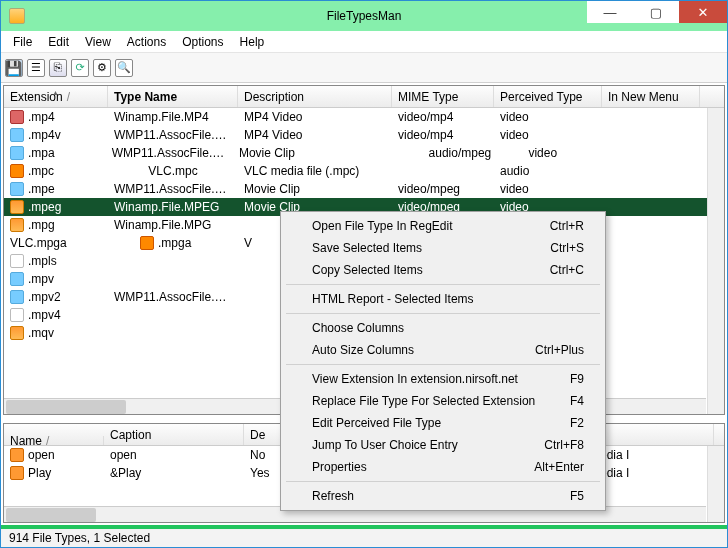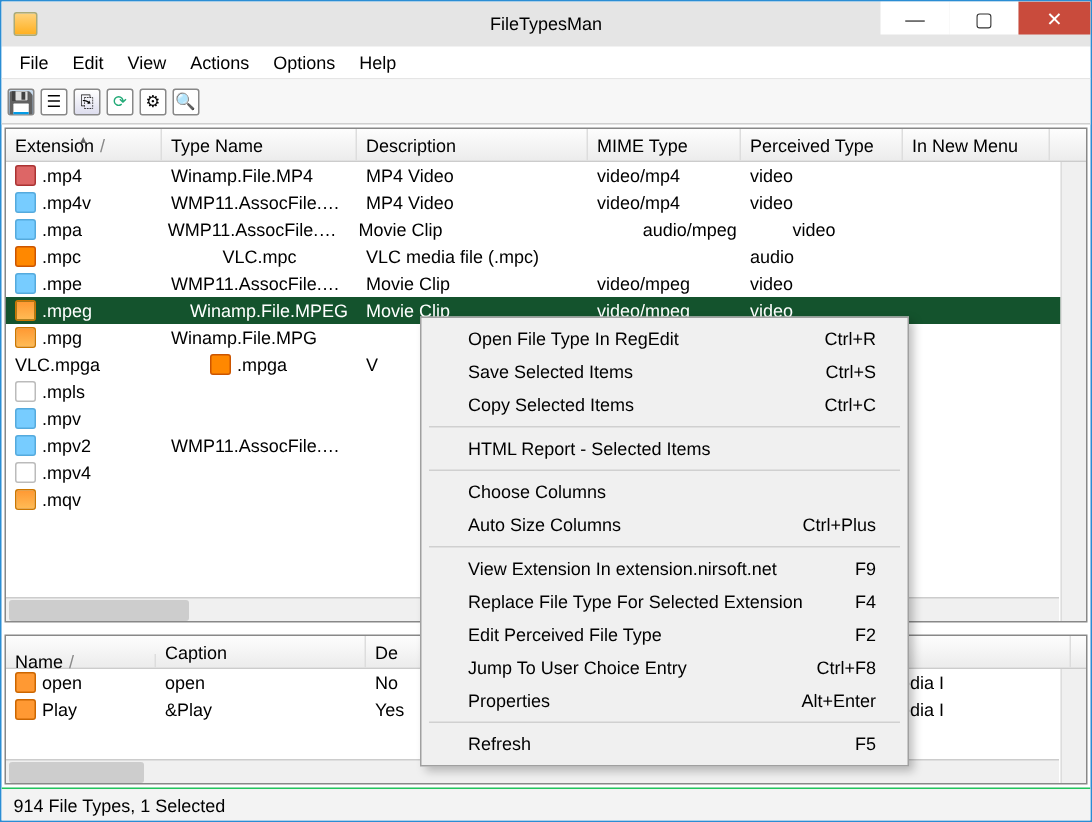--- a/index.html
+++ b/index.html
@@ -1,17 +1,17 @@
 <!DOCTYPE html>
 <html><head>
 <meta charset="utf-8">
 <style>
 * { box-sizing: border-box; margin: 0; padding: 0; }
 body { font-family: "Segoe UI", Tahoma, sans-serif; font-size: 12px; background: #fff; width: 728px; height: 548px; overflow: hidden; border: 1px solid #2a8dd4; display: flex; flex-direction: column; }
-.titlebar { height: 30px; background: #e5e5e5; display: flex; align-items: center; position: relative; }
+.titlebar { height: 30px; background: #86efac; display: flex; align-items: center; position: relative; }
 .titlebar .title { position: absolute; left: 50%; transform: translateX(-50%); color: #000; font-size: 12px; }
 .titlebar .icon { width: 16px; height: 16px; margin-left: 8px; background: linear-gradient(#ffd27a,#ffb020); border: 1px solid #aa7; border-radius: 2px; }
 .winbtns { position: absolute; right: 0; top: 0; display: flex; }
 .winbtn { width: 46px; height: 22px; display: flex; align-items: center; justify-content: center; font-family: Arial; font-size: 13px; color: #333; background: #fff; }
 .winbtn.close { background: #c94b3c; color: #fff; width: 48px; }
 .menubar { height: 22px; display: flex; align-items: center; padding: 0 4px; background: #fff; border-bottom: 1px solid #e5e5e5; }
 .menubar span { padding: 2px 8px; cursor: default; }
 .toolbar { height: 30px; display: flex; align-items: center; padding: 2px 4px; gap: 4px; background: #f7f7f7; border-bottom: 1px solid #d0d0d0; }
 .tbicon { width: 18px; height: 18px; display: inline-flex; align-items: center; justify-content: center; font-size: 14px; border: 1px solid #888; border-radius: 2px; background: #fff; }
 .tbicon.disk { background: linear-gradient(#cde,#9bd); }
@@ -32,21 +32,21 @@
 .ic-mp4 { background: #d66; border: 1px solid #a33; }
 .ic-wmp { background: #7cf; border: 1px solid #5ad; }
 .ic-vlc { background: #f80; border: 1px solid #c50; }
 .ic-blank { background: #fff; border: 1px solid #bbb; }
 .ic-horiz { background: linear-gradient(#f93,#fb5); border: 1px solid #c70; }
 .ic-play { background: #f93; border: 1px solid #c60; }
 .scroll-ind { position: absolute; bottom: 0; left: 0; right: 18px; height: 16px; background: #f0f0f0; border-top: 1px solid #ccc; }
 .scroll-thumb { position: absolute; height: 14px; top: 1px; background: #cdcdcd; border-radius: 2px; }
 .vscroll { position: absolute; right: 0; top: 22px; bottom: 0; width: 17px; background: #f0f0f0; border-left: 1px solid #ddd; }
 .divider-h { height: 4px; cursor: ns-resize; }
-.statusbar { height: 22px; border-top: 1px solid #22c55e; background: #f3f3f3; padding: 2px 8px; display: flex; align-items: center; }
+.statusbar { height: 22px; border-top: 4px solid #22c55e; background: #f3f3f3; padding: 2px 8px; display: flex; align-items: center; }
 .contextmenu { position: absolute; left: 280px; top: 211px; width: 326px; background: #f0f0f0; border: 1px solid #a0a0a0; box-shadow: 3px 3px 6px rgba(0,0,0,.25); padding: 3px; z-index: 100; }
 .cm-item { display: flex; justify-content: space-between; padding: 4px 18px 4px 28px; cursor: default; }
 .cm-sep { height: 1px; background: #d0d0d0; margin: 3px 2px; }
 </style>
 </head>
 <body>
 
 <div class="titlebar">
   <span class="icon"></span>
   <span class="title">FileTypesMan</span>
@@ -73,21 +73,21 @@
   <span class="tbicon" style="font-size:11px;color:#2a7">⟳</span>
   <span class="tbicon" style="font-size:11px">⚙</span>
   <span class="tbicon" style="font-size:11px">🔍</span>
 </div>
 
 <div class="panes">
 
   <div class="grid-wrap grid-upper">
     <div class="colhdrs" id="upper-hdrs">
         <div class="colhdr" style="width: 104px;">Extension<span class="sort-arrow">▴</span><span style="color: rgb(136, 136, 136); margin-left: 4px;"> /</span></div>
-        <div class="colhdr" style="width: 130px;">Type Name</div>
+        <div class="colhdr" style="width: 130px; font-weight: bold;">Type Name</div>
         <div class="colhdr" style="width: 154px;">Description</div>
         <div class="colhdr" style="width: 102px;">MIME Type</div>
         <div class="colhdr" style="width: 108px;">Perceived Type</div>
         <div class="colhdr" style="width: 98px;">In New Menu</div>
       </div>
     <div class="rows" id="upper-rows" style="height:calc(100% - 38px)">
         <div class="row">
           <div class="cell first" style="width: 104px;">
             <span class="fileicon ic-mp4"></span>
             <span>.mp4</span>
@@ -140,21 +140,21 @@
           <div class="cell" style="width: 154px;">Movie Clip</div>
           <div class="cell" style="width: 102px;">video/mpeg</div>
           <div class="cell" style="width: 108px;">video</div>
           <div class="cell" style="width: 98px;"></div>
         </div>
         <div class="row sel">
           <div class="cell first" style="width: 104px;">
             <span class="fileicon ic-horiz"></span>
             <span>.mpeg</span>
           </div>
-          <div class="cell" style="width: 130px; text-align: right;">Winamp.File.MPEG</div>
+          <div class="cell" style="width: 130px;">Winamp.File.MPEG</div>
           <div class="cell" style="width: 154px;">Movie Clip</div>
           <div class="cell" style="width: 102px;">video/mpeg</div>
           <div class="cell" style="width: 108px;">video</div>
           <div class="cell" style="width: 98px;"></div>
         </div>
         <div class="row">
           <div class="cell first" style="width: 104px;">
             <span class="fileicon ic-horiz"></span>
             <span>.mpg</span>
           </div>

